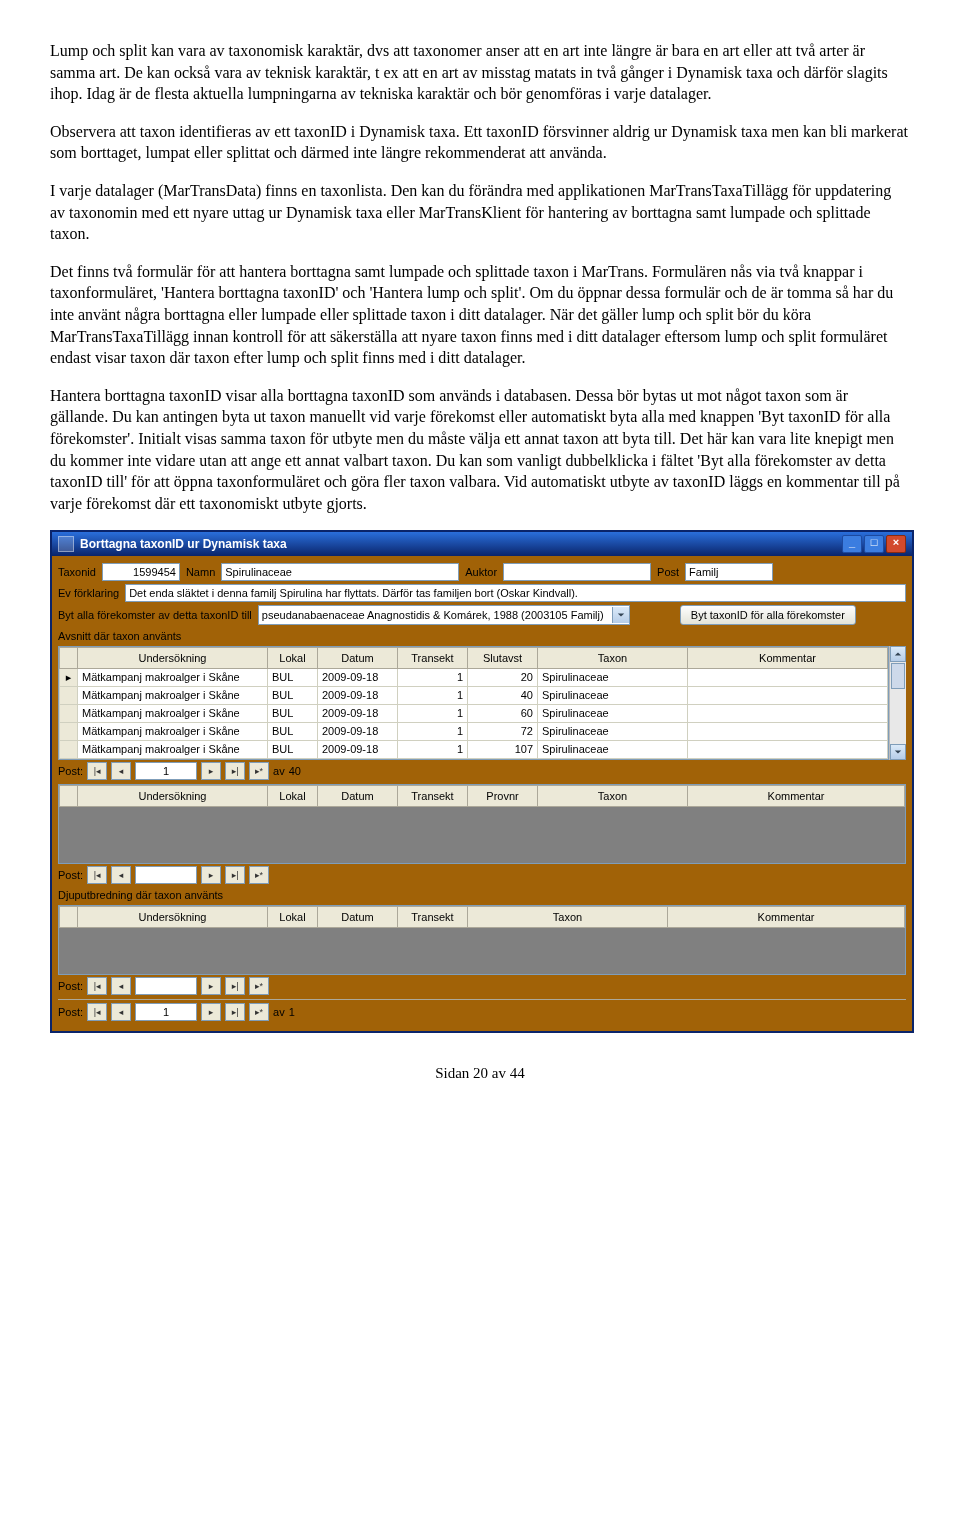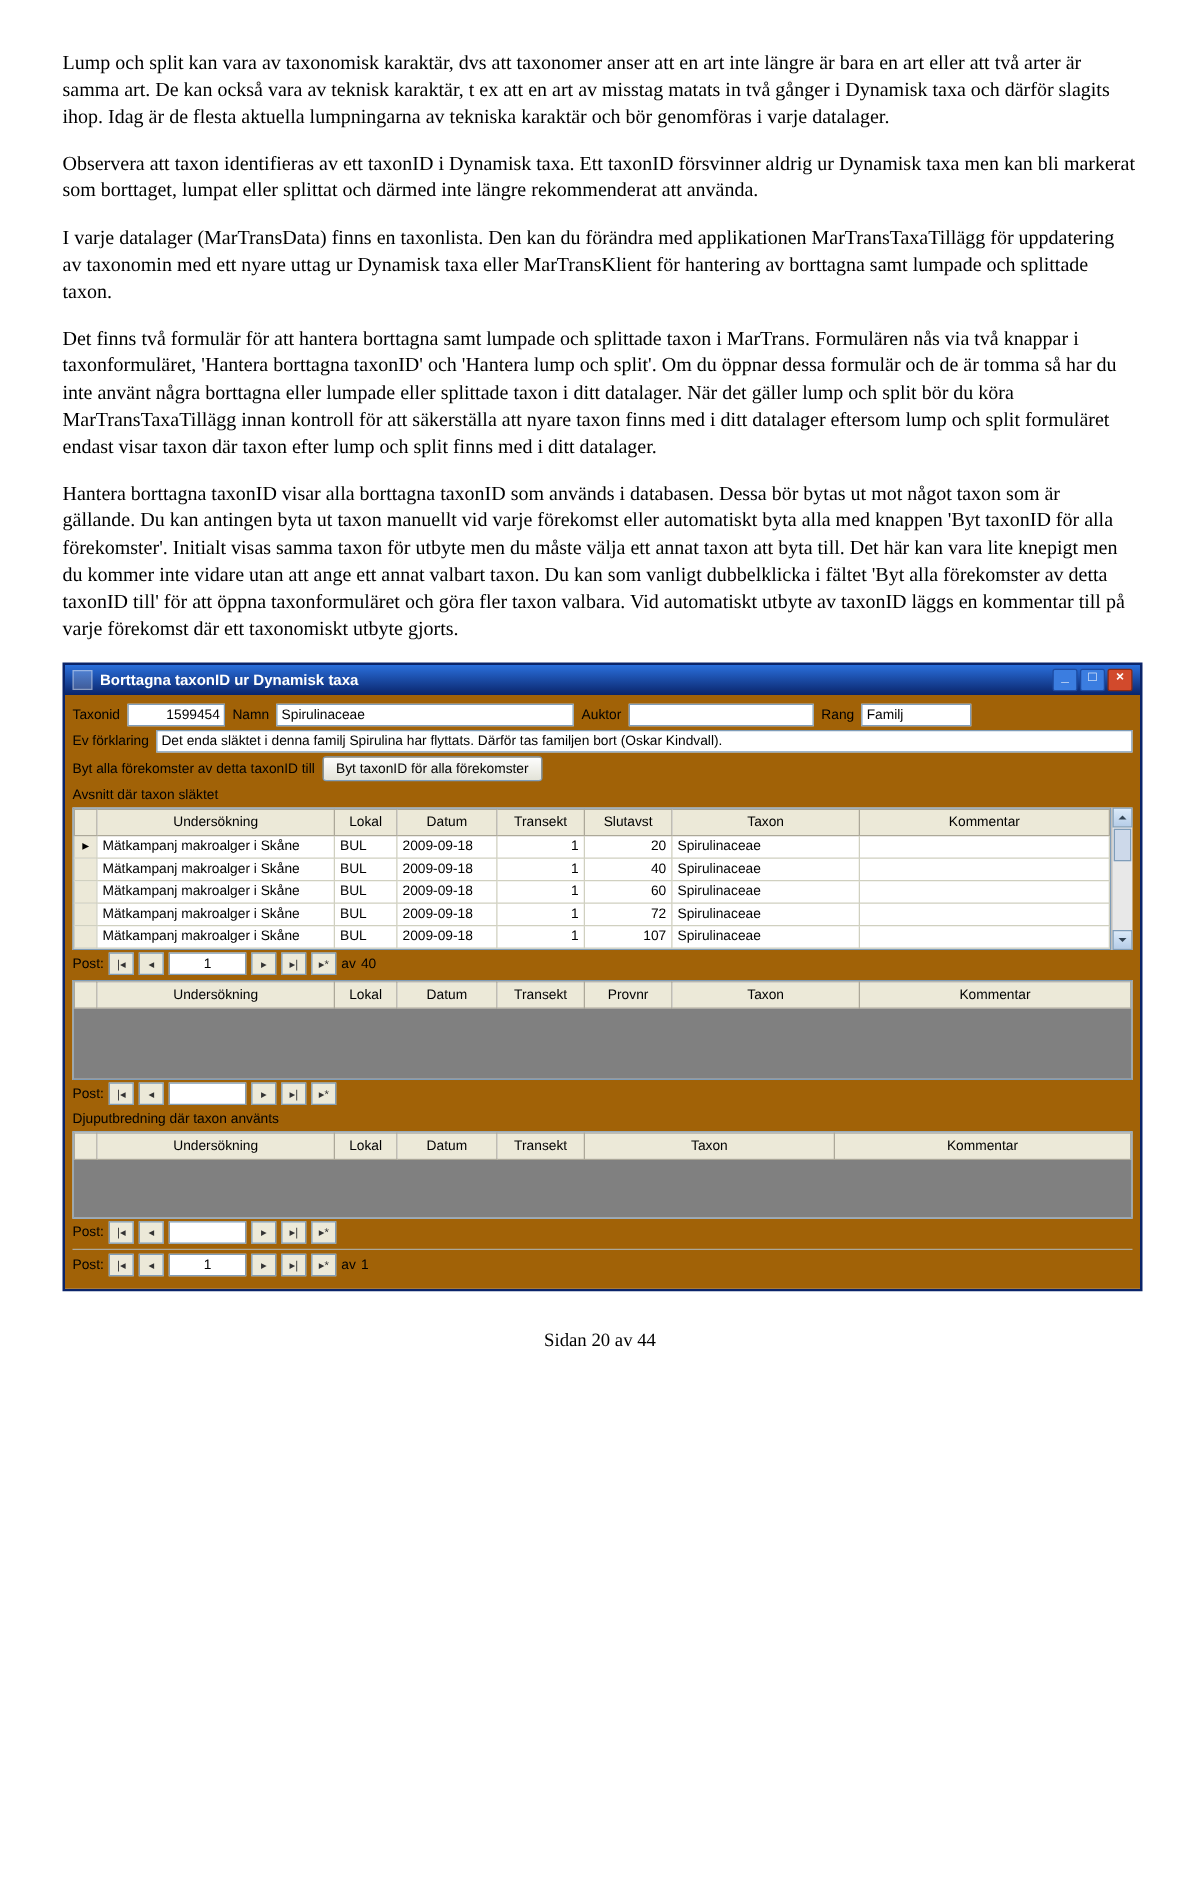--- a/index.html
+++ b/index.html
@@ -97,20 +97,21 @@
   .dd svg{width:8px;height:8px;}
   .btn {
     background: linear-gradient(to bottom,#fefefe,#e3e3d8);
     border: 1px solid #7f9db9;
     border-radius: 3px;
     padding: 2px 10px;
     font-size: 11px;
     font-family: Tahoma, sans-serif;
     color: #000;
     height: 20px;
+    margin-left: 44px;
   }
   .section-label { margin-top: 4px; margin-bottom: 2px; }
   .grid {
     background: #fff;
     border: 1px solid #7f9db9;
   }
   .grid table {
     width: 100%;
     border-collapse: collapse;
     table-layout: fixed;
@@ -204,35 +205,43 @@
 
   <div class="body-area">
 
     <div class="row">
       <span class="lbl">Taxonid</span>
       <span class="field" style="width:70px;text-align:right;">1599454</span>
       <span class="lbl">Namn</span>
       <span class="field" style="width:230px;">Spirulinaceae</span>
       <span class="lbl">Auktor</span>
       <span class="field" style="width:140px;"></span>
-      <span class="lbl">Rang</span>
+      <span class="lbl">Post</span>
       <span class="field" style="width:80px;">Familj</span>
     </div>
 
     <div class="row">
       <span class="lbl">Ev förklaring</span>
       <span class="field" style="flex:1;">Det enda släktet i denna familj Spirulina har flyttats. Därför tas familjen bort (Oskar Kindvall).</span>
     </div>
 
     <div class="row">
       <span class="lbl">Byt alla förekomster av detta taxonID till</span>
+      <div class="combo" style="width:370px;">
+        <span class="txt">pseudanabaenaceae Anagnostidis &amp; Komárek, 1988 (2003105 Familj)</span>
+        <span class="dd">
+          <svg viewBox="0 0 10 10">
+              <path d="M1 3 L5 7 L9 3 Z" fill="#345"></path>
+            </svg>
+        </span>
+      </div>
       <button class="btn">Byt taxonID för alla förekomster</button>
     </div>
 
-    <div class="section-label">Avsnitt där taxon släktet</div>
+    <div class="section-label">Avsnitt där taxon använts</div>
     <div class="grid-wrap">
       <div class="grid grid-inner">
         <table>
           <colgroup>
             <col class="col-sel">
               <col style="width:190px">
               <col style="width:50px">
               <col style="width:80px">
               <col style="width:70px">
               <col style="width:70px">

